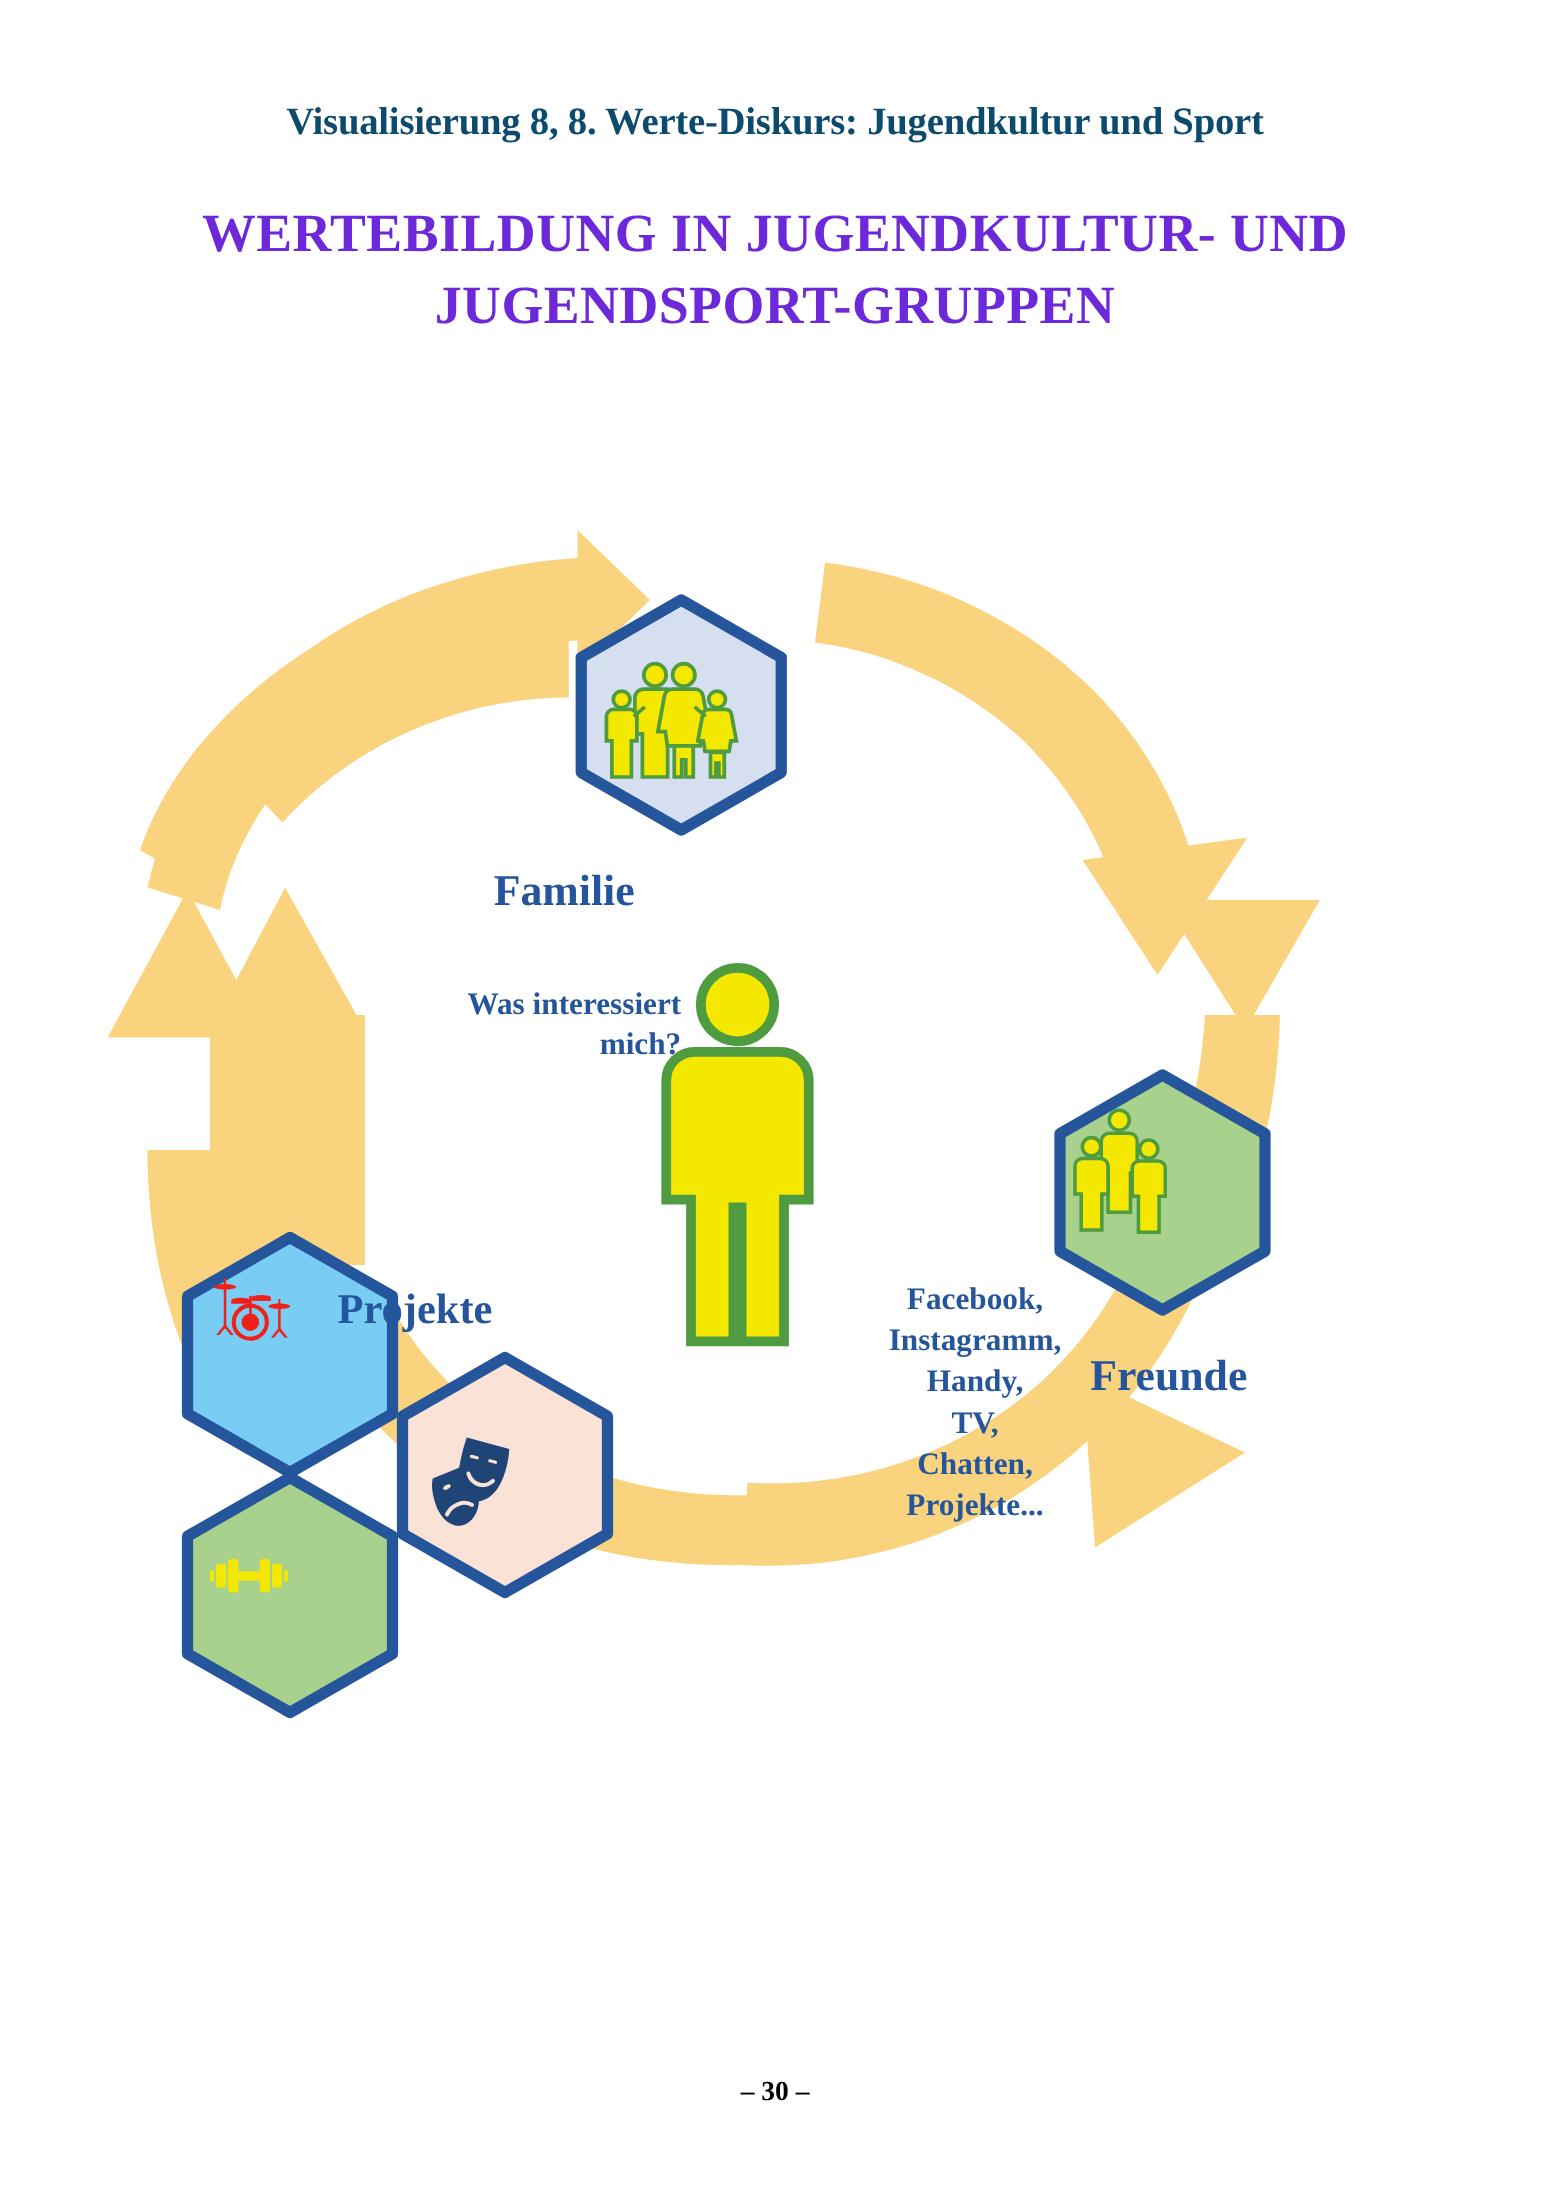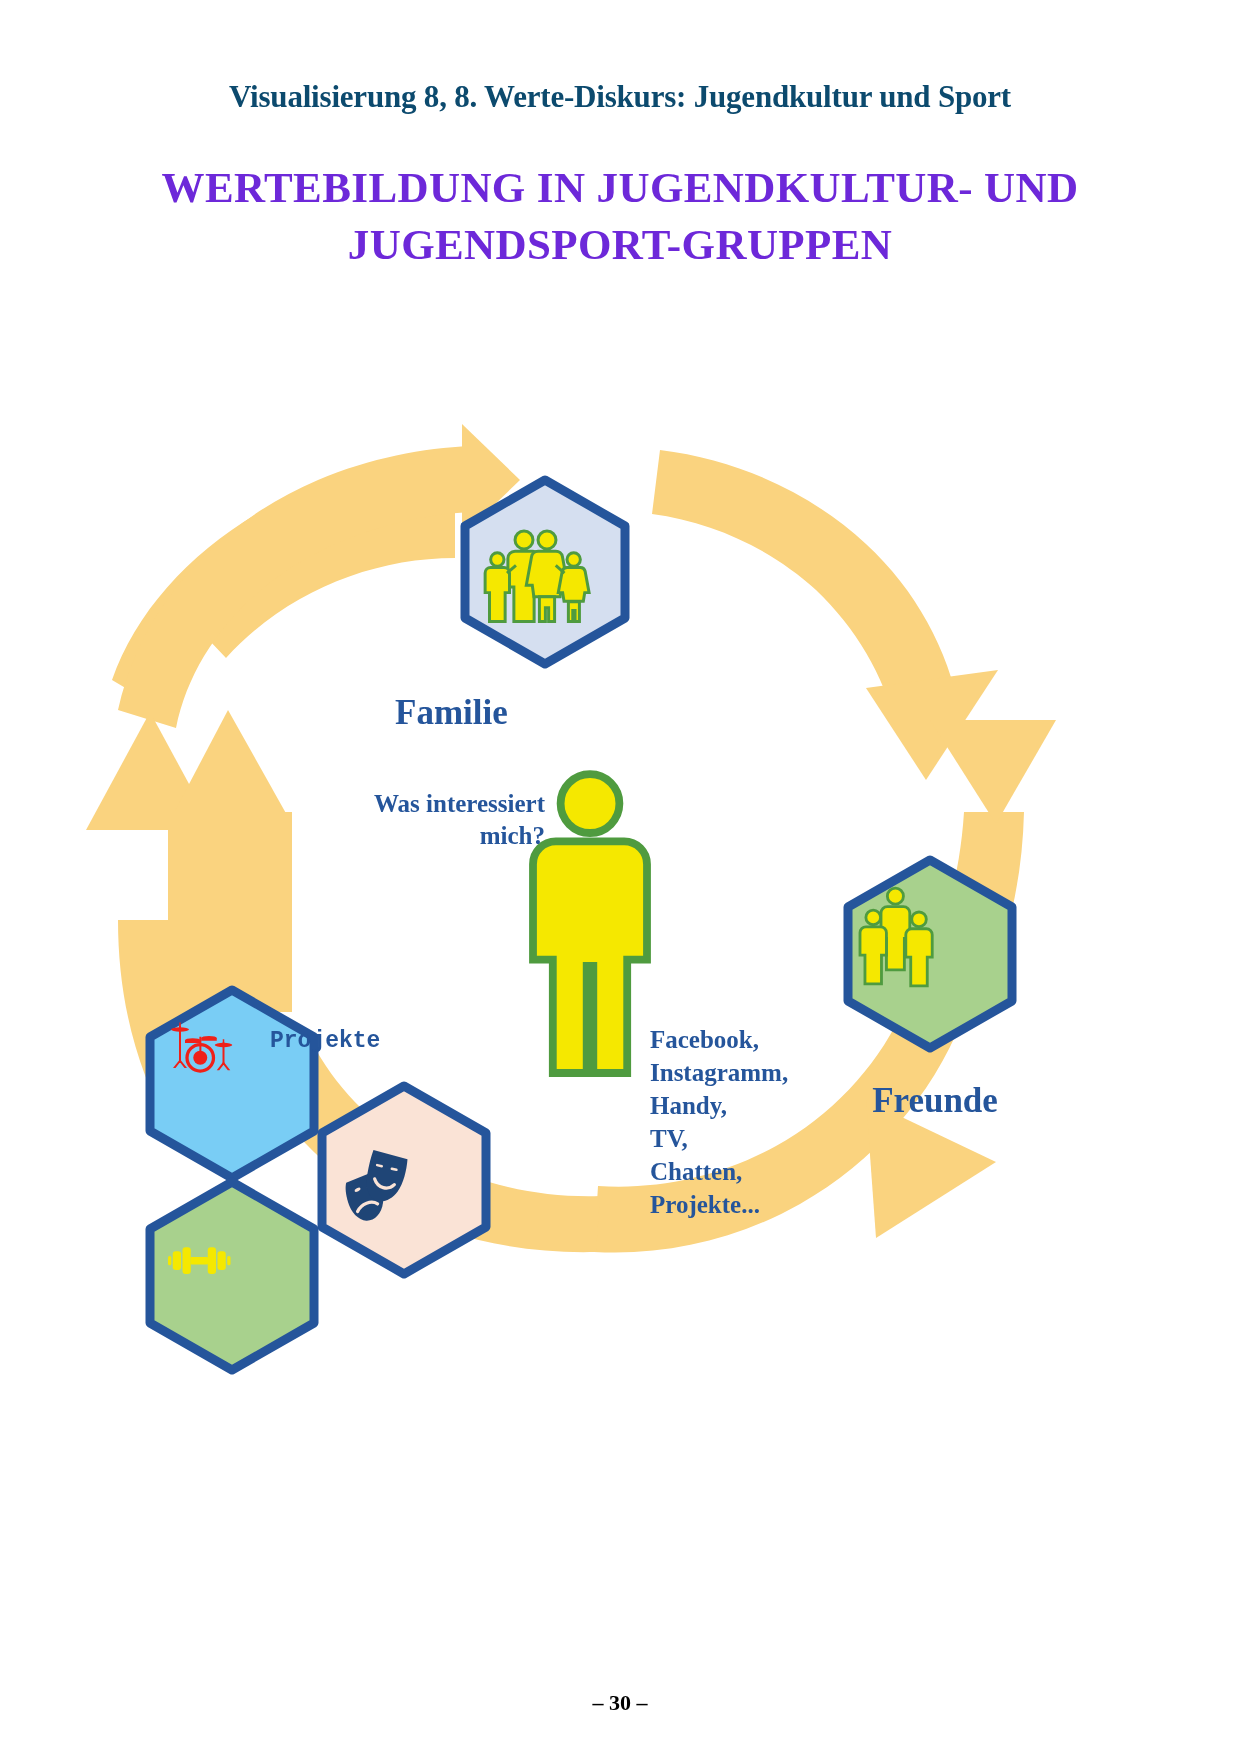--- a/index.html
+++ b/index.html
@@ -79,22 +79,21 @@
     top: 660px;
     width: 290px;
     text-align: center;
     font-size: 35px;
   }
   #label-projekte {
     left: 270px;
     top: 608px;
     width: 290px;
     text-align: left;
-    font-size: 23px;
-    font-family: Liberation Mono, monospace;
+    font-size: 34px;
   }
   #question-left {
     left: 330px;
     top: 368px;
     width: 215px;
     text-align: right;
     font-size: 25px;
     line-height: 1.28;
   }
   #question-right {
@@ -102,38 +101,37 @@
     top: 345px;
     width: 250px;
     text-align: left;
     font-size: 25px;
     line-height: 1.28;
   }
   #media-list {
     left: 650px;
     top: 603px;
     width: 260px;
-    text-align: left;
+    text-align: center;
     font-size: 25px;
     line-height: 1.32;
   }
   #media-list .media-item { display: block; }
 
   
   #page-footer {
     position: absolute;
     left: 0;
     top: 1660px;
     width: 1240px;
     text-align: center;
     font-family: "Liberation Serif", serif;
     font-weight: bold;
     font-size: 22px;
     color: #000000;
-    margin-top: 30px;
   }
 </style>
 </head>
 <body>
 
 <div id="page-header">
   <div id="running-head">Visualisierung 8, 8. Werte-Diskurs: Jugendkultur und Sport</div>
 </div>
 
 <div id="doc-title">WERTEBILDUNG IN JUGENDKULTUR- UND JUGENDSPORT-GRUPPEN</div>

